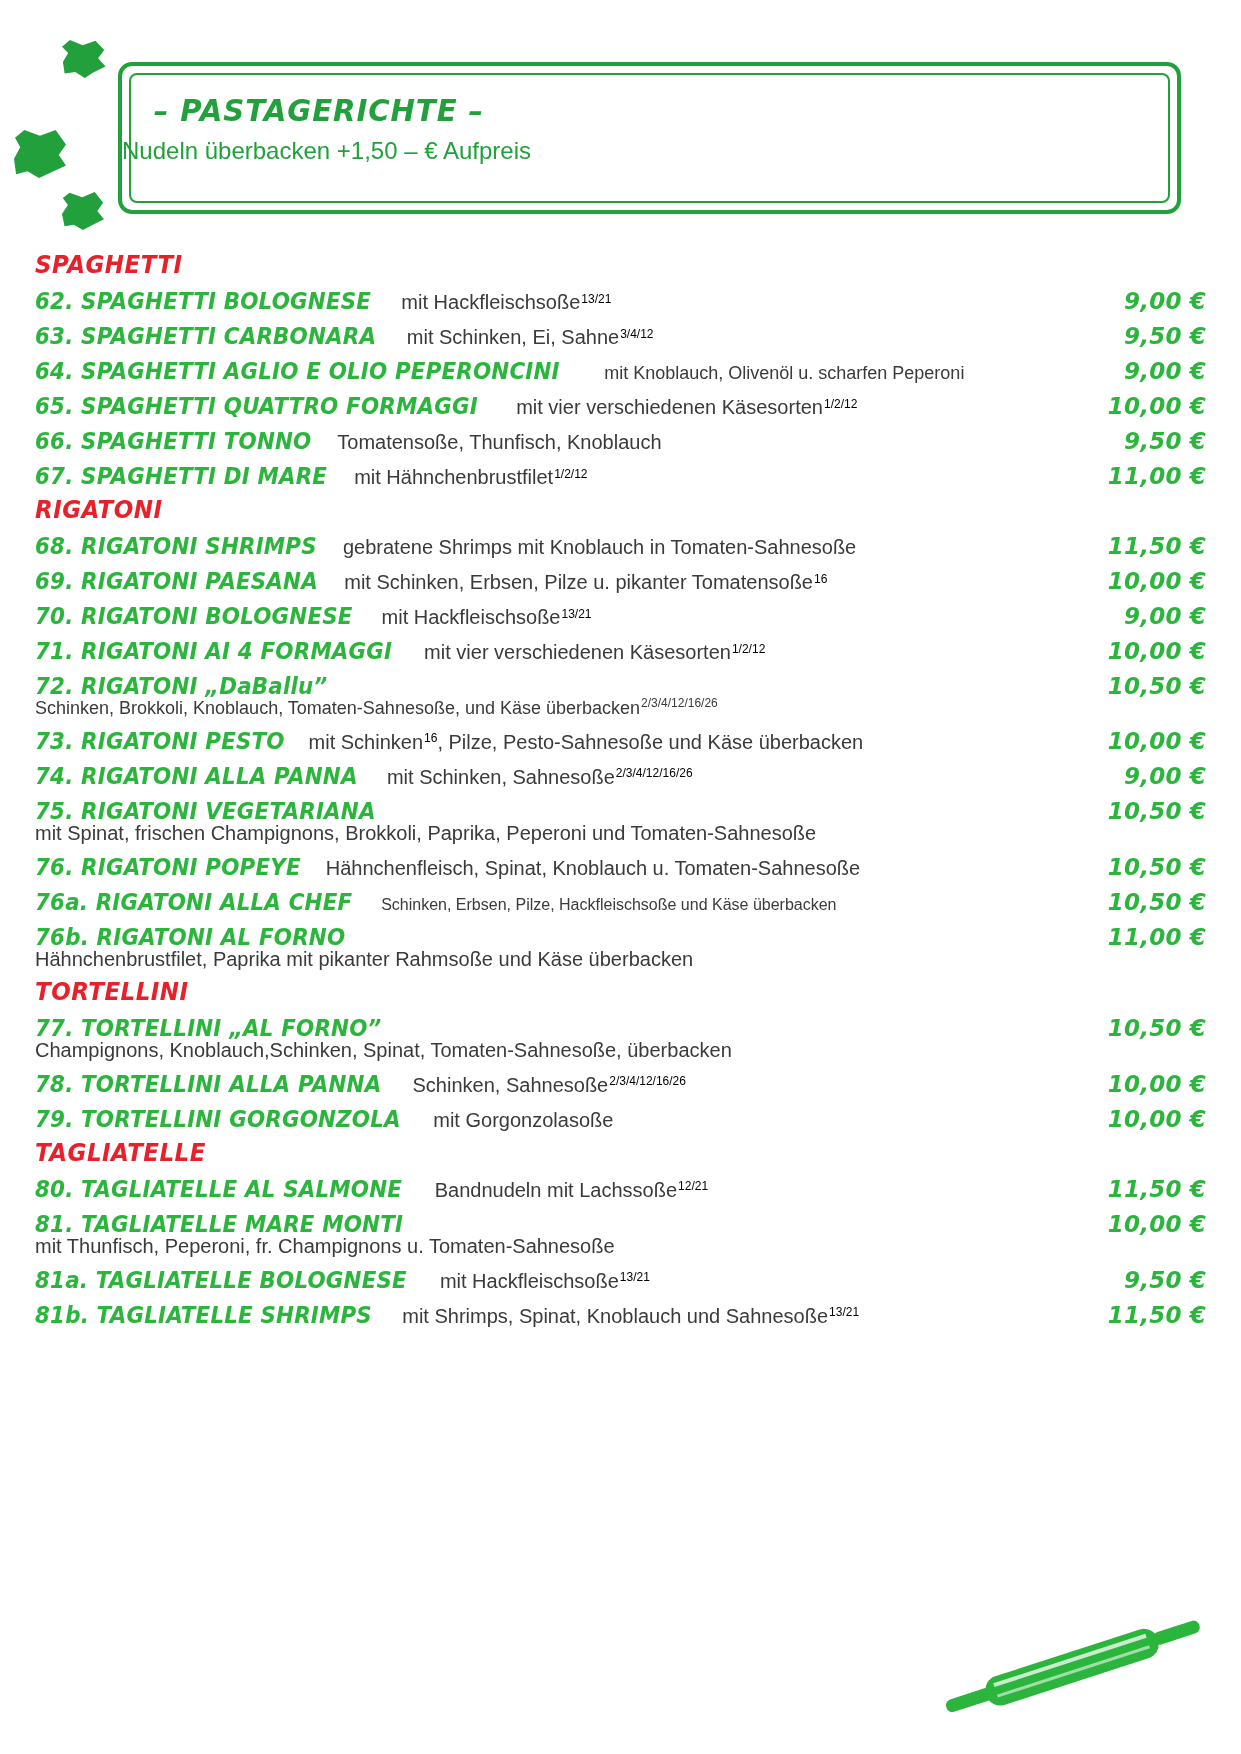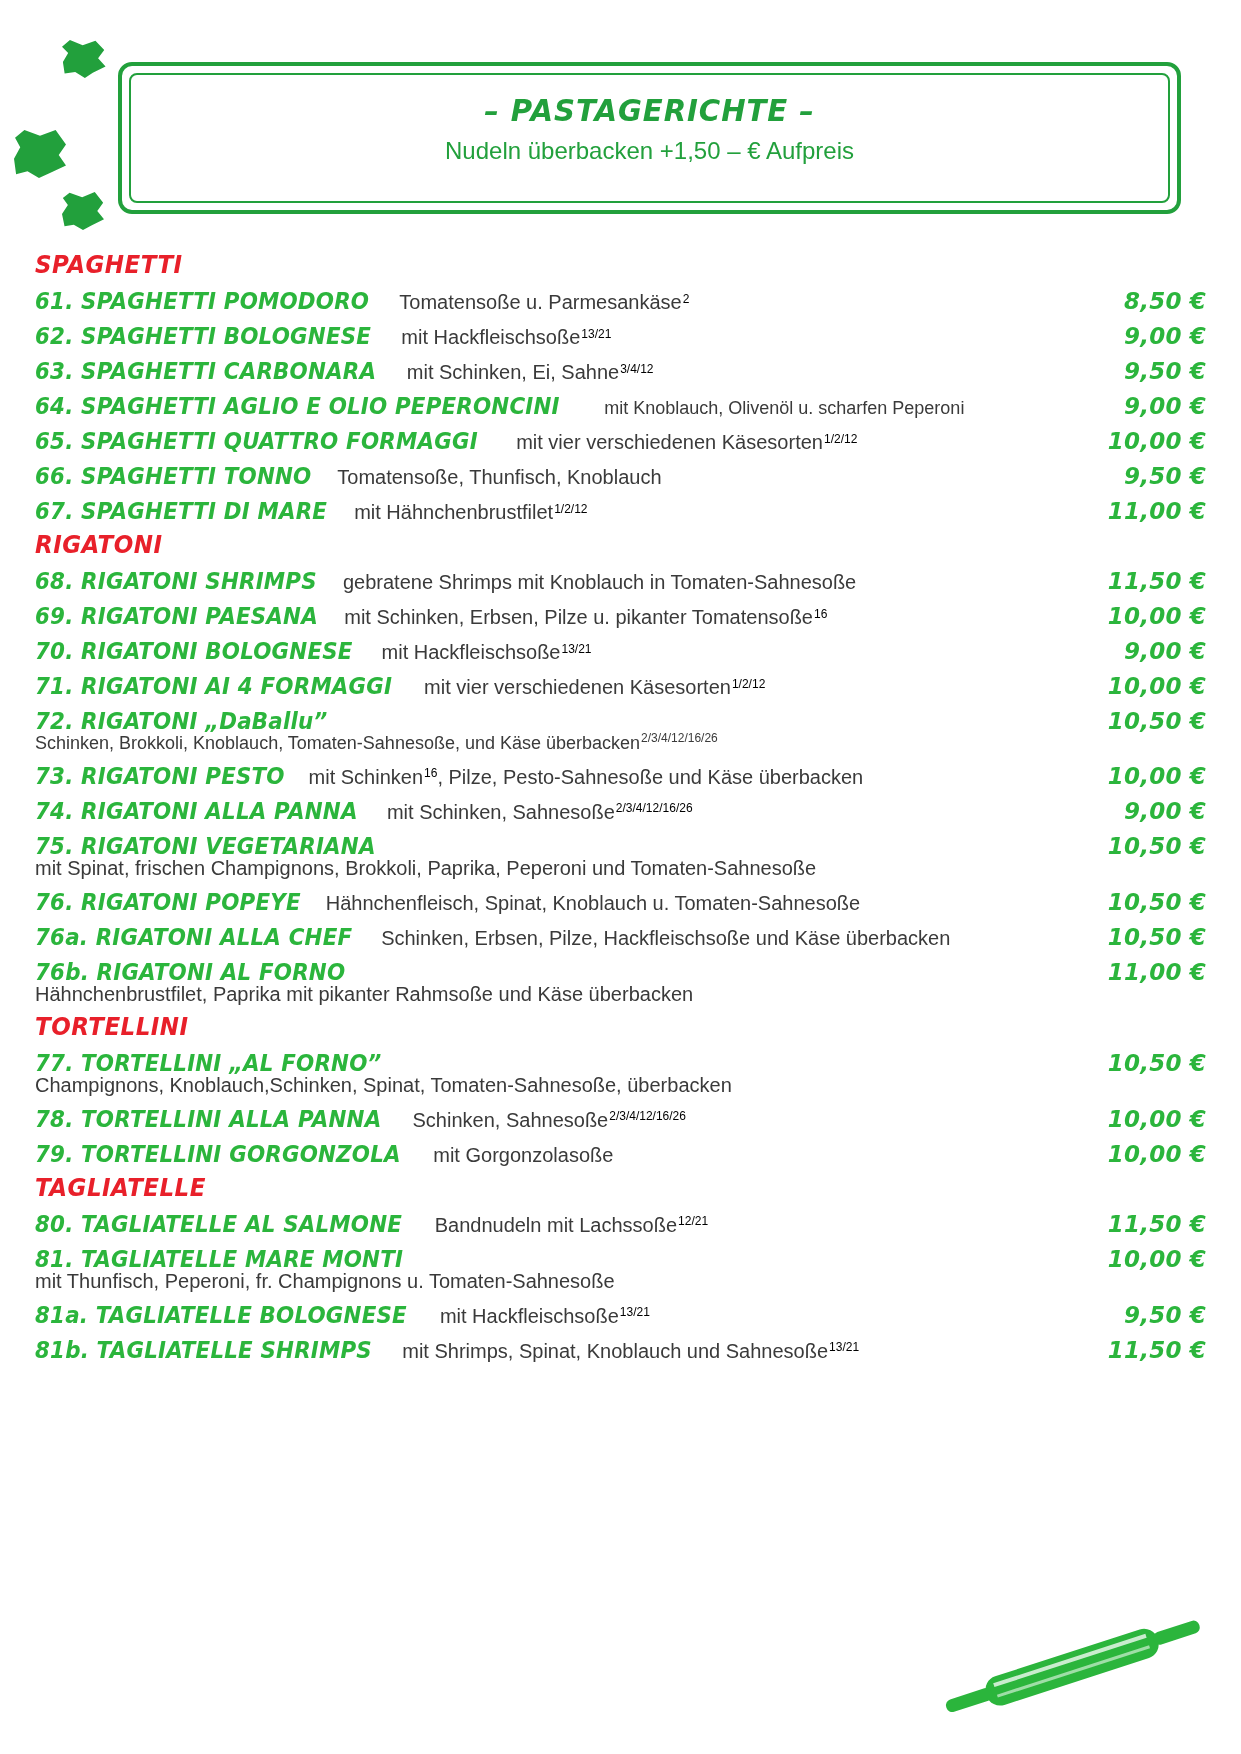--- a/index.html
+++ b/index.html
@@ -36,21 +36,20 @@
   .banner:before {
     content: "";
     position: absolute;
     left: 7px; top: 7px; right: 7px; bottom: 7px;
     border: 2px solid #22a03c;
     border-radius: 8px;
   }
   .banner-inner {
     position: absolute;
     left: 0; right: 0; top: 26px;
-    text-align: center;
   }
   .banner-title {
     font-family: "DejaVu Sans", sans-serif;
     font-weight: bold;
     font-style: italic;
     font-size: 31px;
     letter-spacing: 1px;
     color: #22a03c;
     transform: scaleX(0.94);
   }
@@ -120,21 +119,21 @@
     display: inline-block;
     vertical-align: baseline;
   }
   .desc {
     font-size: 20px;
     color: #3a3a3a;
     vertical-align: baseline;
     margin-left: 5px;
   }
   .desc.small { font-size: 18px; }
-  .desc.tiny { font-size: 20px; text-align: center; }
+  .desc.tiny { font-size: 16px; text-align: center; }
   .sup {
     font-size: 12px;
     vertical-align: super;
     margin-left: 1px;
   }
   .desc2 {
     display: block;
     font-size: 20px;
     color: #3a3a3a;
     margin-top: -2px;
@@ -174,24 +173,20 @@
   <div class="banner">
     <div class="banner-inner">
       <div class="banner-title">– PASTAGERICHTE –</div>
       <div class="banner-sub">Nudeln überbacken +1,50 – € Aufpreis</div>
     </div>
   </div>
 </div>
 
 <div class="menu" id="menu-root">
     <div class="cat first">SPAGHETTI</div>
-    <div class="item">
-      <div class="line"><span class="name">61. SPAGHETTI POMODORO</span><span class="desc">Tomatensoße u. Parmesankäse</span><span class="sup">2</span></div>
-      <div class="price">8,50 €</div>
-    </div>
     <div class="item">
       <div class="line"><span class="name">62. SPAGHETTI BOLOGNESE</span><span class="desc">mit Hackfleischsoße</span><span class="sup">13/21</span></div>
       <div class="price">9,00 €</div>
     </div>
     <div class="item">
       <div class="line"><span class="name">63. SPAGHETTI CARBONARA</span><span class="desc">mit Schinken, Ei, Sahne</span><span class="sup">3/4/12</span></div>
       <div class="price">9,50 €</div>
     </div>
     <div class="item">
       <div class="line"><span class="name">64. SPAGHETTI AGLIO E OLIO PEPERONCINI</span><span class="desc small">mit Knoblauch, Olivenöl u. scharfen Peperoni</span></div>

